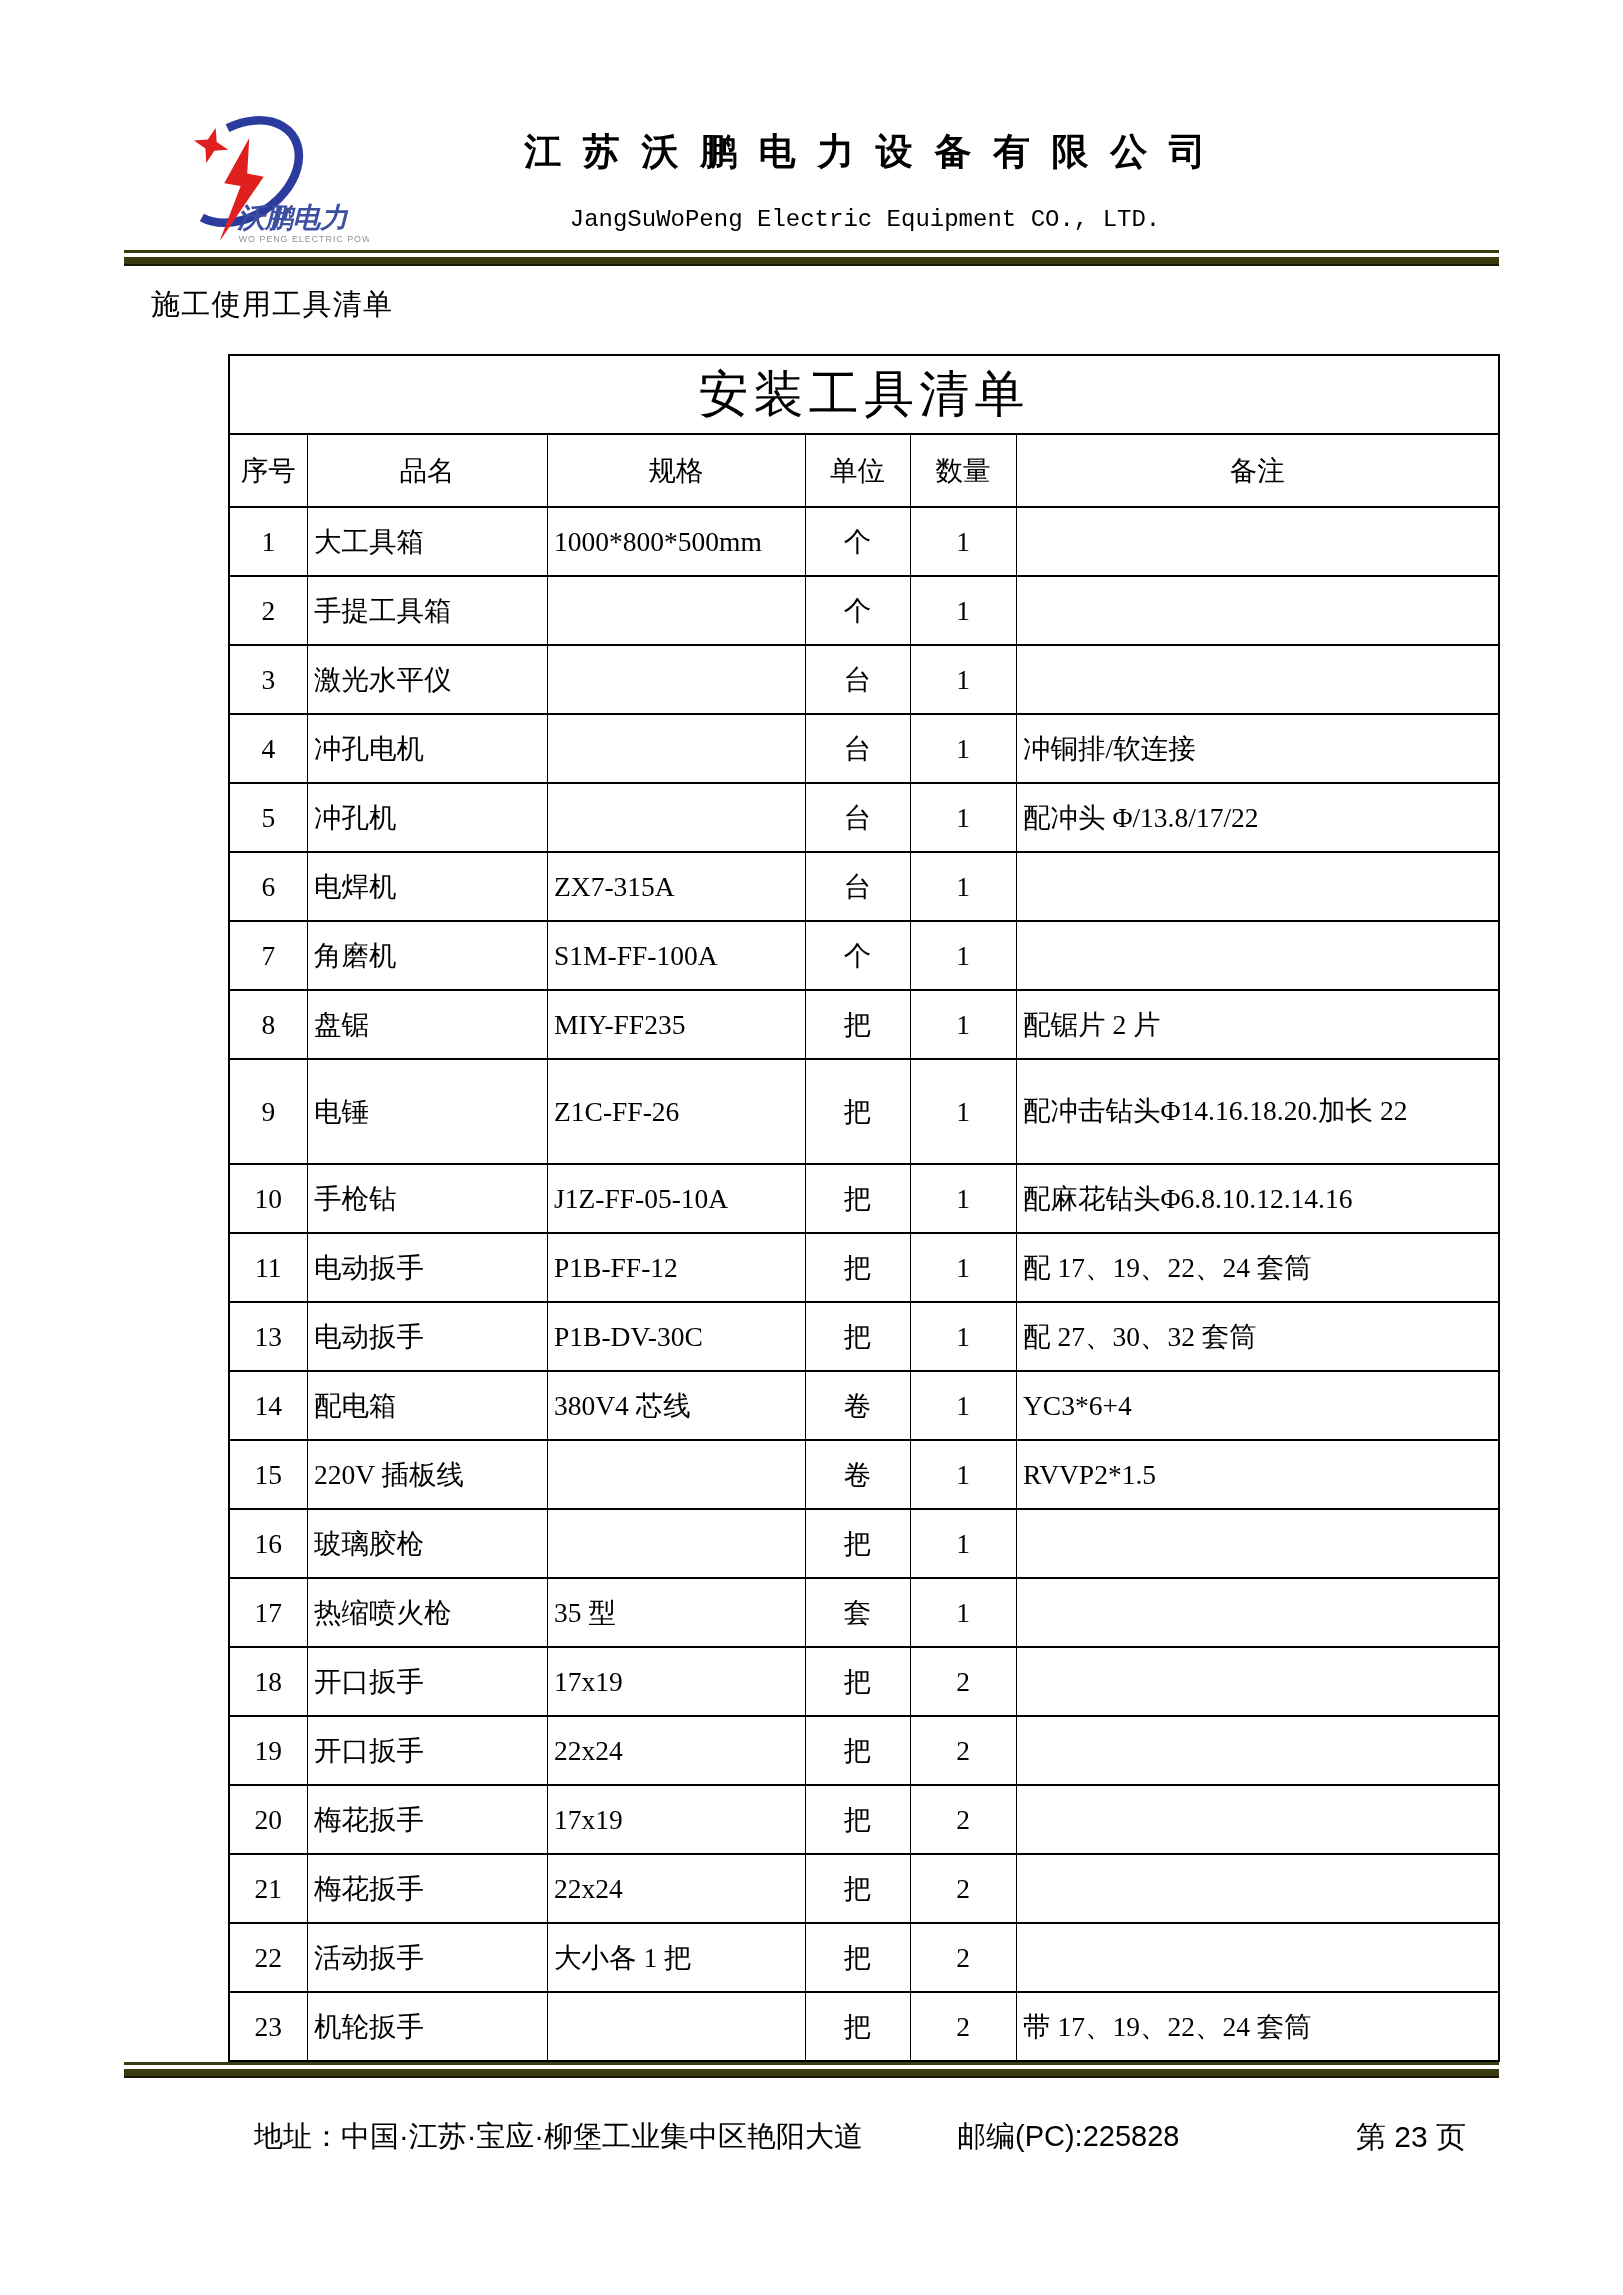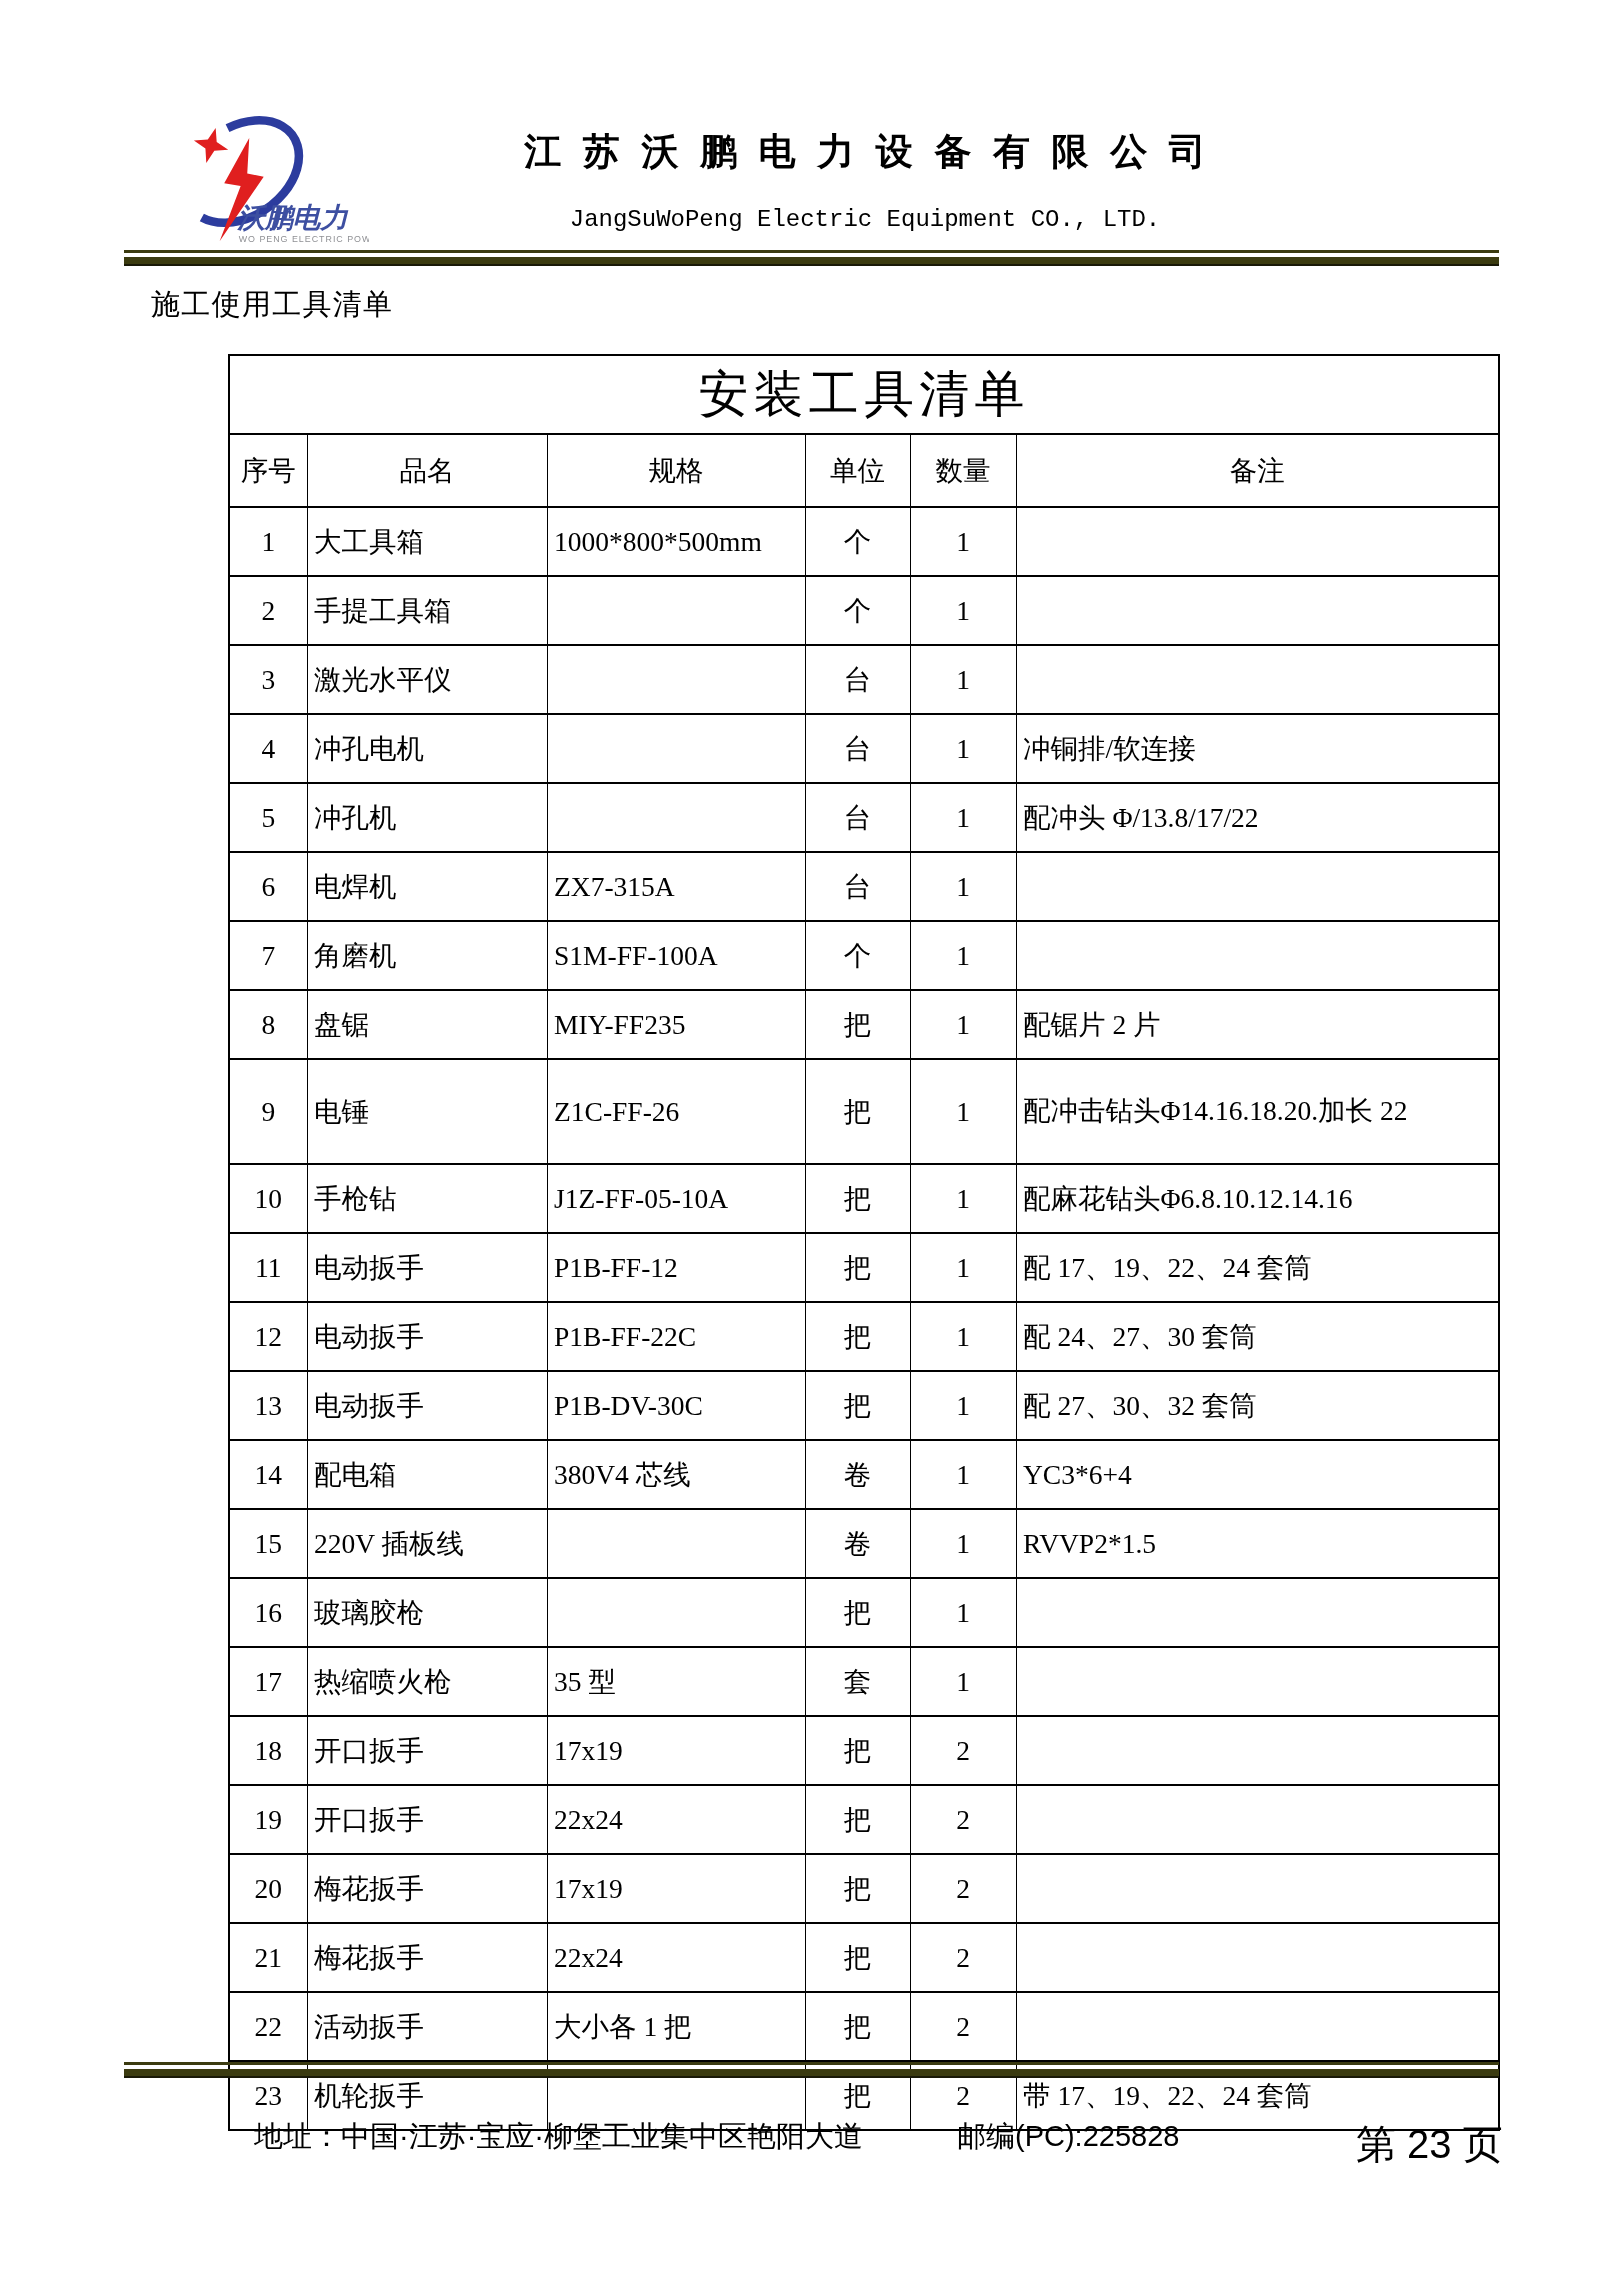--- a/index.html
+++ b/index.html
@@ -70,21 +70,21 @@
   tbody tr.tall .c-remark{padding-right:40px;line-height:1.25;}
 
   
   .footer-text{
     position:absolute;top:2117px;
     font-family:"Liberation Sans","DejaVu Sans",sans-serif;
     font-size:29px;white-space:nowrap;
   }
   .footer-address{left:254px;}
   .footer-postal{left:957px;}
-  .footer-page{left:1356px;font-size:40px;}
+  .footer-page{left:1356px;font-size:30px;}
 </style>
 </head>
 <body>
 
 <div class="page">
 
   <svg class="logo" viewBox="0 0 310 230">
     <g>
       <path d="M 95,30 A 95,68 -35 1 1 56,166" fill="none" stroke="#2c3c9e" stroke-width="13"></path>
     </g>
@@ -216,28 +216,20 @@
     </tr>
         <tr>
       <td class="c-no">11</td>
       <td class="c-name">电动扳手</td>
       <td class="c-spec">P1B-FF-12</td>
       <td class="c-unit">把</td>
       <td class="c-qty">1</td>
       <td class="c-remark">配 17、19、22、24 套筒</td>
     </tr>
         <tr>
-      <td class="c-no">12</td>
-      <td class="c-name">电动扳手</td>
-      <td class="c-spec">P1B-FF-22C</td>
-      <td class="c-unit">把</td>
-      <td class="c-qty">1</td>
-      <td class="c-remark">配 24、27、30 套筒</td>
-    </tr>
-        <tr>
       <td class="c-no">13</td>
       <td class="c-name">电动扳手</td>
       <td class="c-spec">P1B-DV-30C</td>
       <td class="c-unit">把</td>
       <td class="c-qty">1</td>
       <td class="c-remark">配 27、30、32 套筒</td>
     </tr>
         <tr>
       <td class="c-no">14</td>
       <td class="c-name">配电箱</td>

